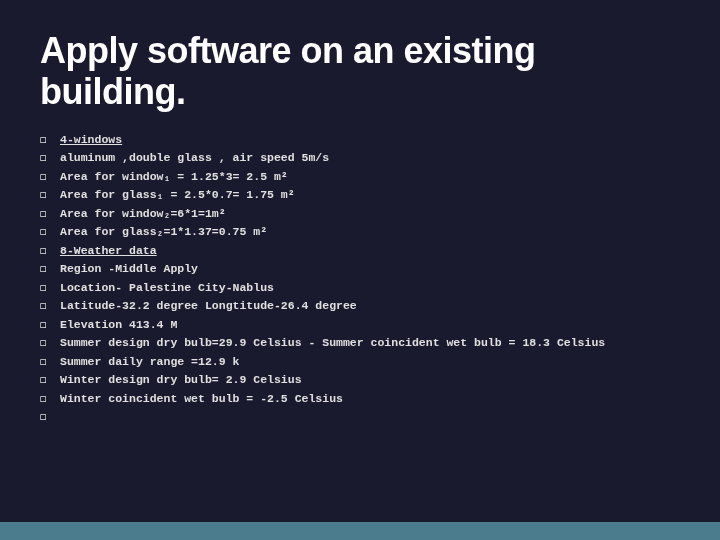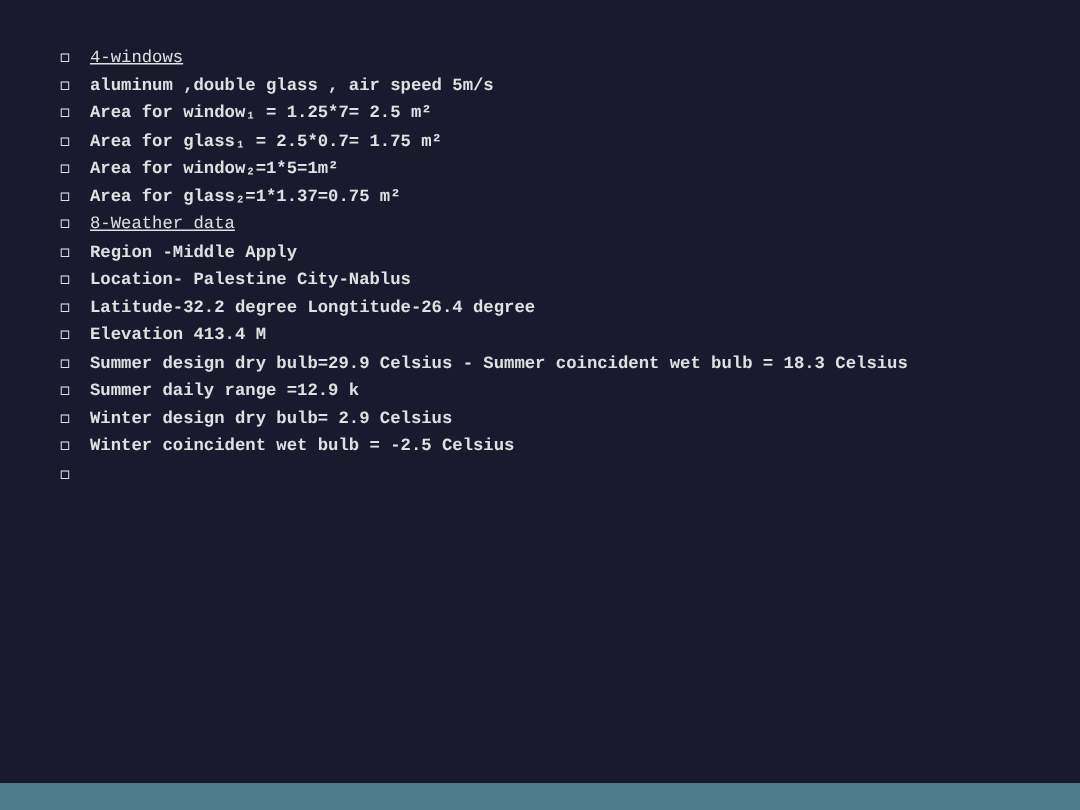--- a/index.html
+++ b/index.html
@@ -59,59 +59,60 @@
       flex-shrink: 0;
       width: 12px;
     }
 
     .bullet-text {
       flex: 1;
       font-weight: bold;
     }
 
     .section-header {
-      font-weight: normal;
+      font-weight: bold;
       text-decoration: underline;
       color: #e0e0e0;
     }
 
     .bottom-bar {
       position: absolute;
       bottom: 0;
       left: 0;
       width: 100%;
       height: 18px;
       background: #4a7c8e;
     }
   </style>
 </head>
 <body>
 
 <div class="slide">
+  <div class="title">Apply software on an existing building.</div>
 
   <div class="content-area" id="bullets-container">
   <div class="bullet-item">
         <span class="bullet-icon">◻</span>
         <span class="bullet-text section-header">4-windows</span>
       </div>
       <div class="bullet-item">
         <span class="bullet-icon">◻</span>
         <span class="bullet-text">aluminum ,double glass , air speed 5m/s</span>
       </div>
       <div class="bullet-item">
         <span class="bullet-icon">◻</span>
-        <span class="bullet-text">Area for window₁ = 1.25*7= 2.5 m²</span>
+        <span class="bullet-text">Area for window₁ = 1.25*3= 2.5 m²</span>
       </div>
       <div class="bullet-item">
         <span class="bullet-icon">◻</span>
         <span class="bullet-text">Area for glass₁ = 2.5*0.7= 1.75 m²</span>
       </div>
       <div class="bullet-item">
         <span class="bullet-icon">◻</span>
-        <span class="bullet-text">Area for window₂=1*5=1m²</span>
+        <span class="bullet-text">Area for window₂=6*1=1m²</span>
       </div>
       <div class="bullet-item">
         <span class="bullet-icon">◻</span>
         <span class="bullet-text">Area for glass₂=1*1.37=0.75 m²</span>
       </div>
       <div class="bullet-item">
         <span class="bullet-icon">◻</span>
         <span class="bullet-text section-header">8-Weather data</span>
       </div>
       <div class="bullet-item">

